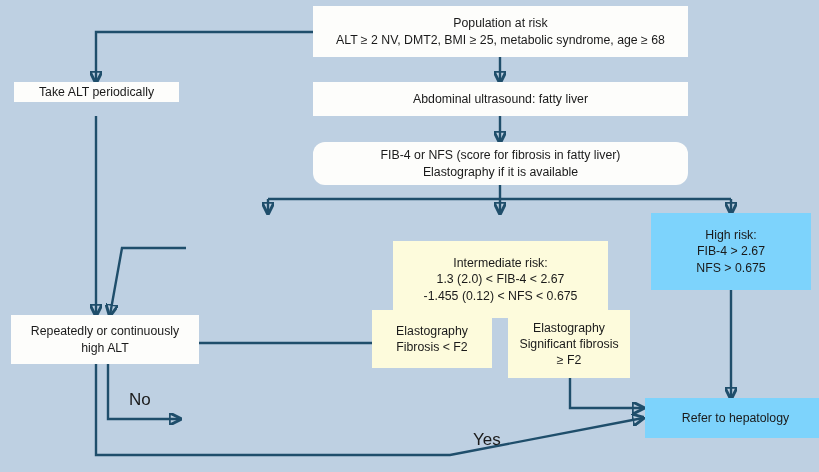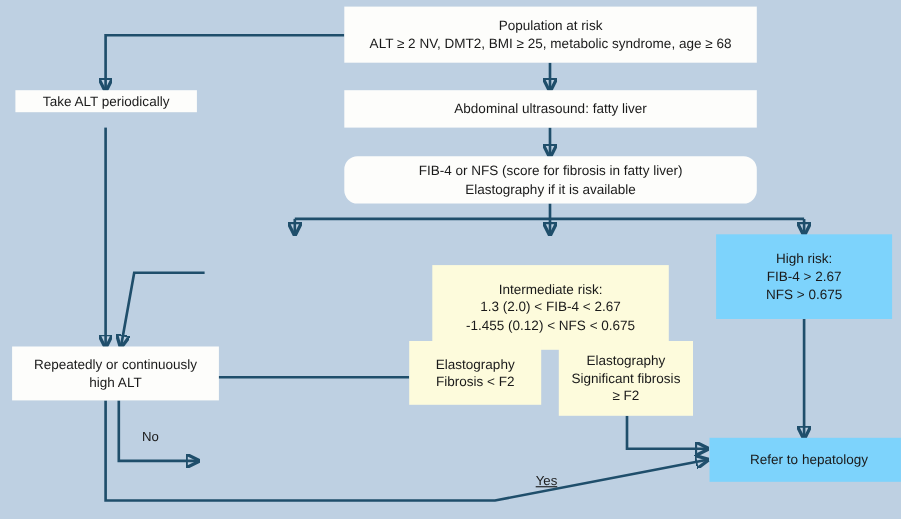--- a/index.html
+++ b/index.html
@@ -28,21 +28,21 @@
     padding:3px 6px;
     z-index:3;
     white-space:pre-line;
   }
   .n-white{background:#fdfdfb;}
   .n-green{background:#eef2dd;}
   .n-yellow{background:#fdfbdc;}
   .n-pink{background:#7dd3fc;}
   .edge-label{
     position:absolute;
-    font-size:12px;
+    font-size:17px;
     color:#1a1a1a;
     z-index:4;
     background:transparent;
   }
   svg#wires{position:absolute;left:0;top:0;width:819px;height:472px;z-index:1;}
   svg#wires line, svg#wires path, svg#wires polyline{
     stroke:#1f4e6b;stroke-width:2.4;fill:none;
   }
 </style>
 </head>
@@ -117,15 +117,15 @@
 ≥ F2</div>
 
   <div class="node n-white" style="left:11px;top:315px;width:188px;height:49px;">Repeatedly or continuously
 high ALT</div>
 
 
   <div class="node n-pink" style="left:645px;top:398px;width:181px;height:40px;">Refer to hepatology</div>
 
   <div class="edge-label" style="left:129px;top:390px;">No</div>
 
-  <div class="edge-label" style="left:487px;top:430px;text-decoration:underline;">Yes</div>
+  <div class="edge-label" style="left:473px;top:430px;">Yes</div>
 
 </div>
 
 </body></html>

